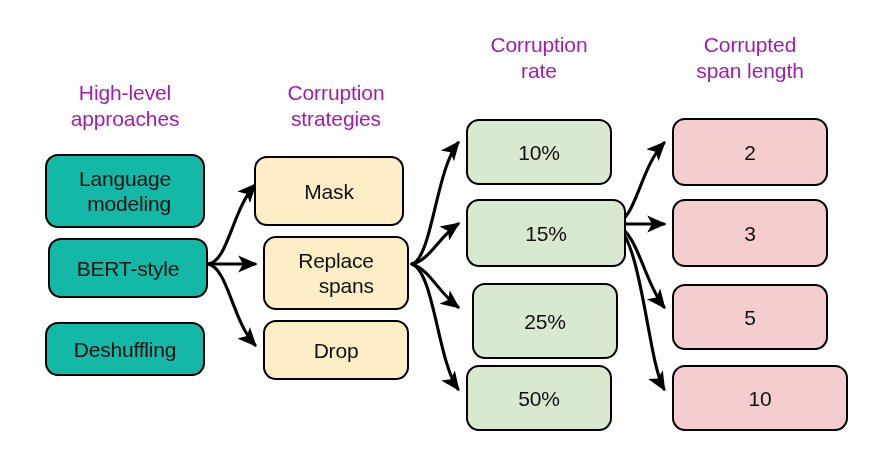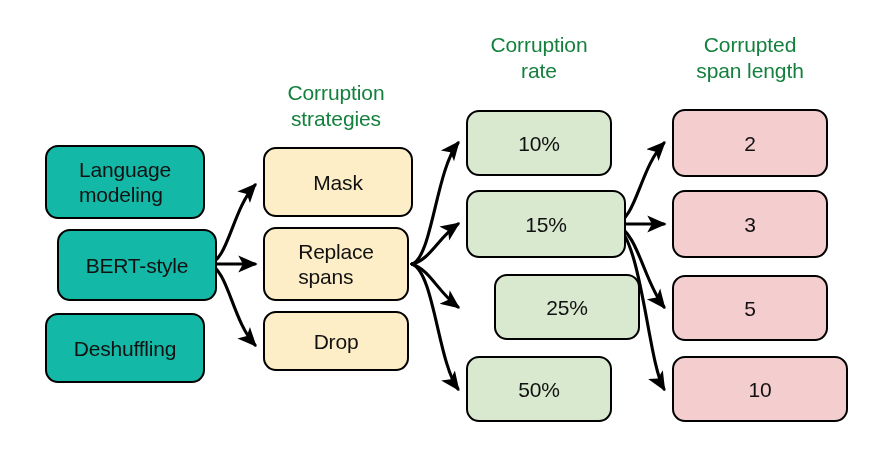--- a/index.html
+++ b/index.html
@@ -24,38 +24,39 @@
     top: 0;
     width: 878px;
     height: 450px;
     pointer-events: none;
   }
   .col-header {
     position: absolute;
     text-align: center;
     font-size: 21px;
     line-height: 26px;
-    color: #15803d;
+    color: #a21caf;
     letter-spacing: -0.1px;
     white-space: pre-line;
   }
   .node {
     position: absolute;
     box-sizing: border-box;
     border: 2.6px solid #000000;
     border-radius: 13px;
     display: flex;
     align-items: center;
     justify-content: center;
-    text-align: left;
+    text-align: right;
     font-size: 21px;
     line-height: 25px;
     color: #111111;
     letter-spacing: -0.2px;
     white-space: pre-line;
+    margin-top: 9px;
   }
   .node.blue   { background: #14b8a6; }
   .node.yellow { background: #fdeec7; }
   .node.green  { background: #d8e9d0; }
   .node.pink   { background: #f4cdce; }
 </style>
 </head>
 <body>
 
 <div id="diagram-root">
@@ -74,38 +75,40 @@
         <path d="M 412 264 C 430 260 438 238 458 224" marker-end="url(#arrowhead)"></path>
         <path d="M 412 264 C 430 270 438 292 458 307" marker-end="url(#arrowhead)"></path>
         <path d="M 412 264 C 434 272 438 362 458 389" marker-end="url(#arrowhead)"></path>
         <path d="M 615 224 C 636 220 640 168 664 143" marker-end="url(#arrowhead)"></path>
         <path d="M 615 224 L 664 224" marker-end="url(#arrowhead)"></path>
         <path d="M 615 224 C 638 232 644 282 664 307" marker-end="url(#arrowhead)"></path>
         <path d="M 615 224 C 642 240 648 362 664 389" marker-end="url(#arrowhead)"></path>
       </g>
   </svg>
 
+  <div class="col-header" style="left:45px; top:80px; width:160px;">High-level
+approaches</div>
 
   <div class="node blue" style="left:45px; top:145px; width:160px; height:74px;">
     <span>Language
 modeling</span>
   </div>
 
-  <div class="node blue" style="left:57px; top:229px; width:160px; height:72px;">
+  <div class="node blue" style="left:48px; top:229px; width:160px; height:60px;">
     <span>BERT-style</span>
   </div>
 
-  <div class="node blue" style="left:45px; top:313px; width:160px; height:70px;">
+  <div class="node blue" style="left:45px; top:313px; width:160px; height:54px;">
     <span>Deshuffling</span>
   </div>
 
   <div class="col-header" style="left:263px; top:80px; width:146px;">Corruption
 strategies</div>
 
-  <div class="node yellow" style="left:263px; top:147px; width:150px; height:70px;">
+  <div class="node yellow" style="left:254px; top:147px; width:150px; height:70px;">
     <span>Mask</span>
   </div>
 
   <div class="node yellow" style="left:263px; top:227px; width:146px; height:74px;">
     <span>Replace
 spans</span>
   </div>
 
   <div class="node yellow" style="left:263px; top:311px; width:146px; height:60px;">
     <span>Drop</span>
@@ -115,21 +118,21 @@
 rate</div>
 
   <div class="node green" style="left:466px; top:110px; width:146px; height:66px;">
     <span>10%</span>
   </div>
 
   <div class="node green" style="left:466px; top:190px; width:160px; height:68px;">
     <span>15%</span>
   </div>
 
-  <div class="node green" style="left:494px; top:274px; width:146px; height:66px;">
+  <div class="node green" style="left:472px; top:274px; width:146px; height:76px;">
     <span>25%</span>
   </div>
 
   <div class="node green" style="left:466px; top:356px; width:146px; height:66px;">
     <span>50%</span>
   </div>
 
   <div class="col-header" style="left:672px; top:32px; width:156px;">Corrupted
 span length</div>
 

